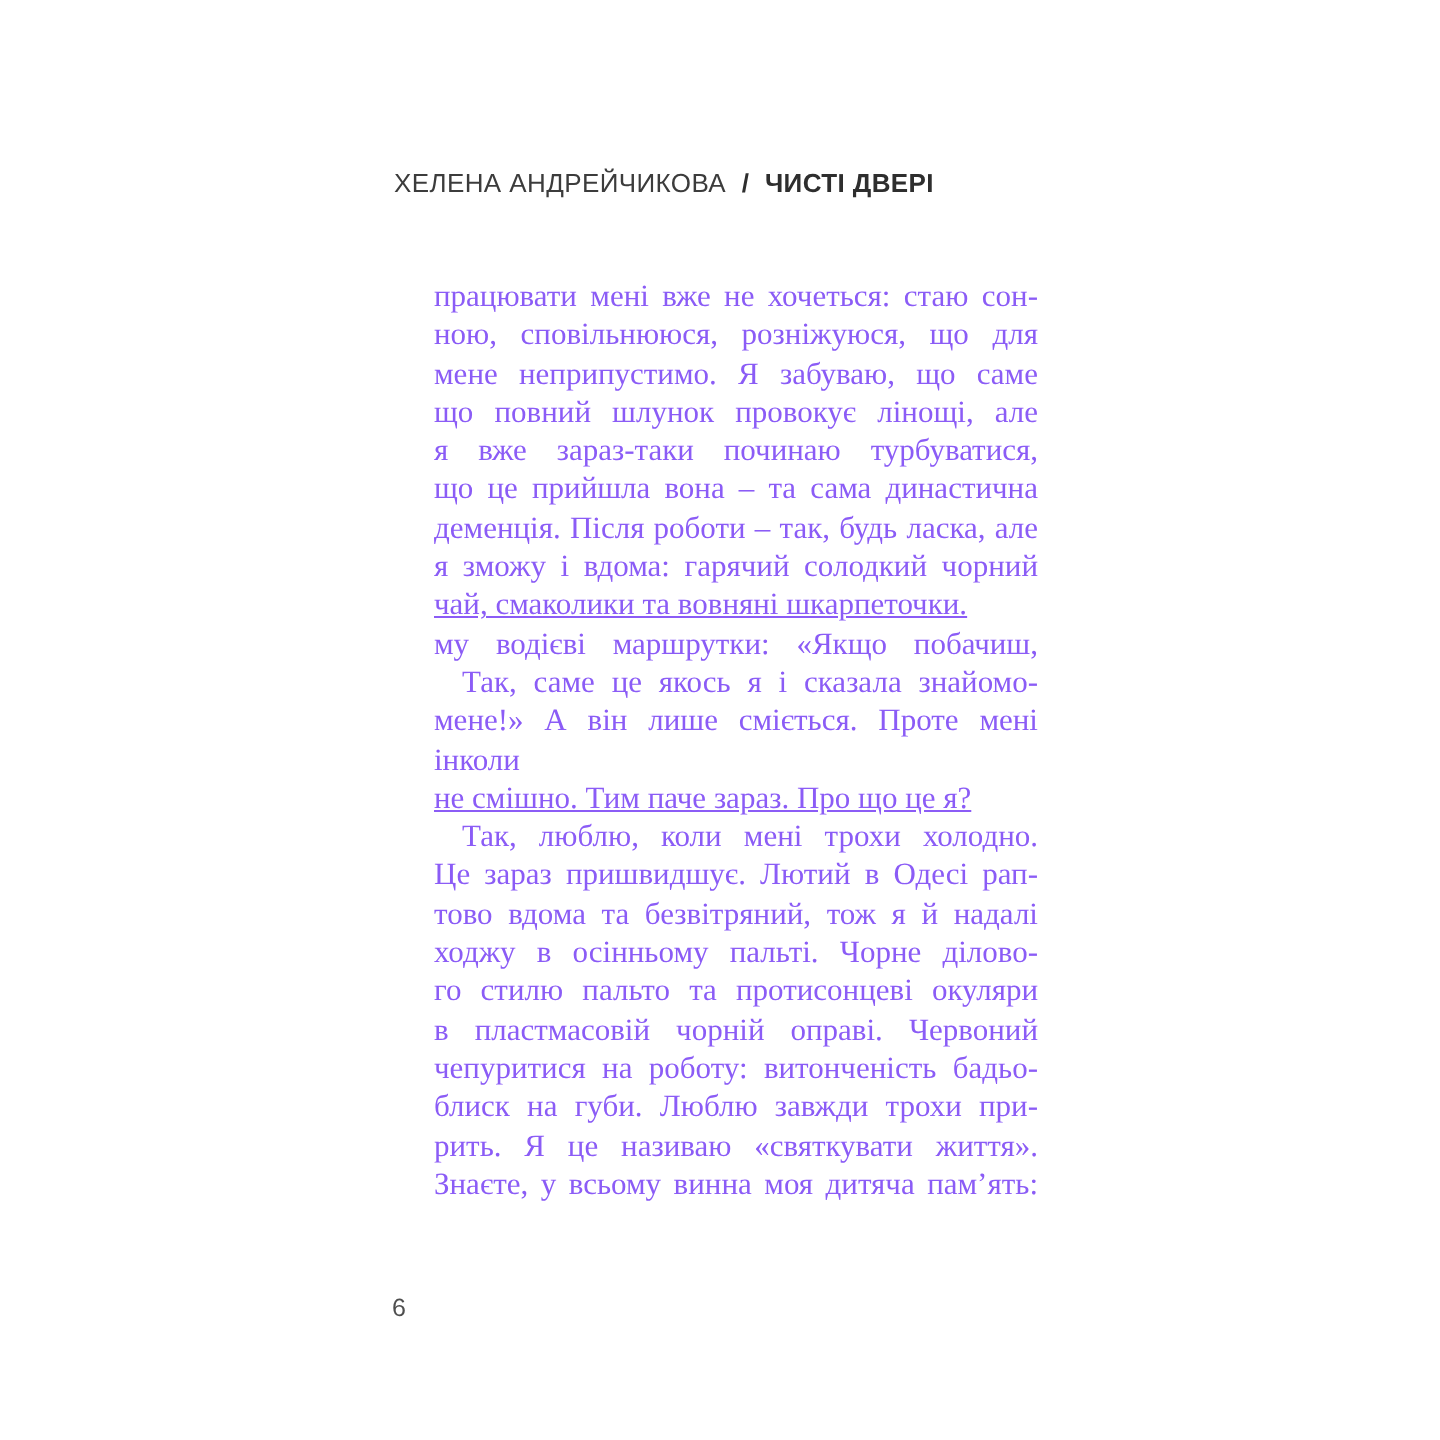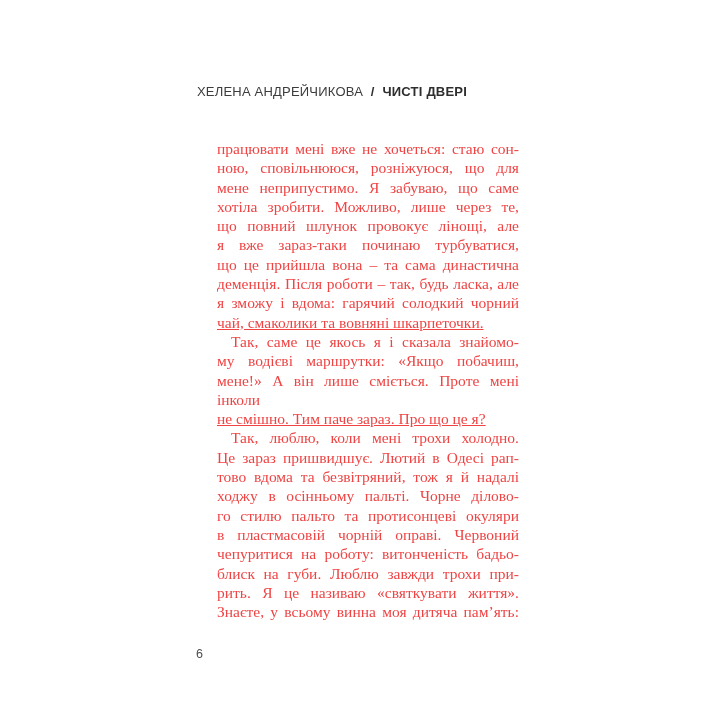--- a/index.html
+++ b/index.html
@@ -24,21 +24,21 @@
   .running-header .author { font-weight: 400; }
   .running-header .sep { font-weight: 700; margin: 0 4px; color: #2e2e2e; }
   .running-header .title { font-weight: 700; color: #2e2e2e; }
   .body-text {
     position: absolute;
     left: 217px;
     top: 139px;
     width: 302px;
     font-size: 15.5px;
     line-height: 19.3px;
-    color: #ef4444;
+    color: #8b5cf6;
   }
   .line {
     text-align: justify;
     text-align-last: justify;
     -moz-text-align-last: justify;
   }
   .line.left {
     text-align-last: left;
     text-decoration: underline;
     -moz-text-align-last: left;
@@ -62,31 +62,30 @@
     <span class="author">ХЕЛЕНА АНДРЕЙЧИКОВА</span>
     <span class="sep">/</span>
     <span class="title">ЧИСТІ ДВЕРІ</span>
   </div>
 
   <div class="body-text">
       <div class="para">
         <div class="line">працювати мені вже не хочеться: стаю сон-</div>
         <div class="line">ною, сповільнююся, розніжуюся, що для</div>
         <div class="line">мене неприпустимо. Я забуваю, що саме</div>
-        <div class="line">хотіла зробити. Можливо, лише через те,</div>
         <div class="line">що повний шлунок провокує лінощі, але</div>
         <div class="line">я вже зараз-таки починаю турбуватися,</div>
         <div class="line">що це прийшла вона – та сама династична</div>
         <div class="line">деменція. Після роботи – так, будь ласка, але</div>
         <div class="line">я зможу і вдома: гарячий солодкий чорний</div>
         <div class="line left">чай, смаколики та вовняні шкарпеточки.</div>
       </div>
       <div class="para">
+        <div class="line">му водієві маршрутки: «Якщо побачиш,</div>
         <div class="line indent">Так, саме це якось я і сказала знайомо-</div>
-        <div class="line">му водієві маршрутки: «Якщо побачиш,</div>
         <div class="line">мене!» А він лише сміється. Проте мені інколи</div>
         <div class="line left">не смішно. Тим паче зараз. Про що це я?</div>
       </div>
       <div class="para">
         <div class="line indent">Так, люблю, коли мені трохи холодно.</div>
         <div class="line">Це зараз пришвидшує. Лютий в Одесі рап-</div>
         <div class="line">тово вдома та безвітряний, тож я й надалі</div>
         <div class="line">ходжу в осінньому пальті. Чорне ділово-</div>
         <div class="line">го стилю пальто та протисонцеві окуляри</div>
         <div class="line">в пластмасовій чорній оправі. Червоний</div>

